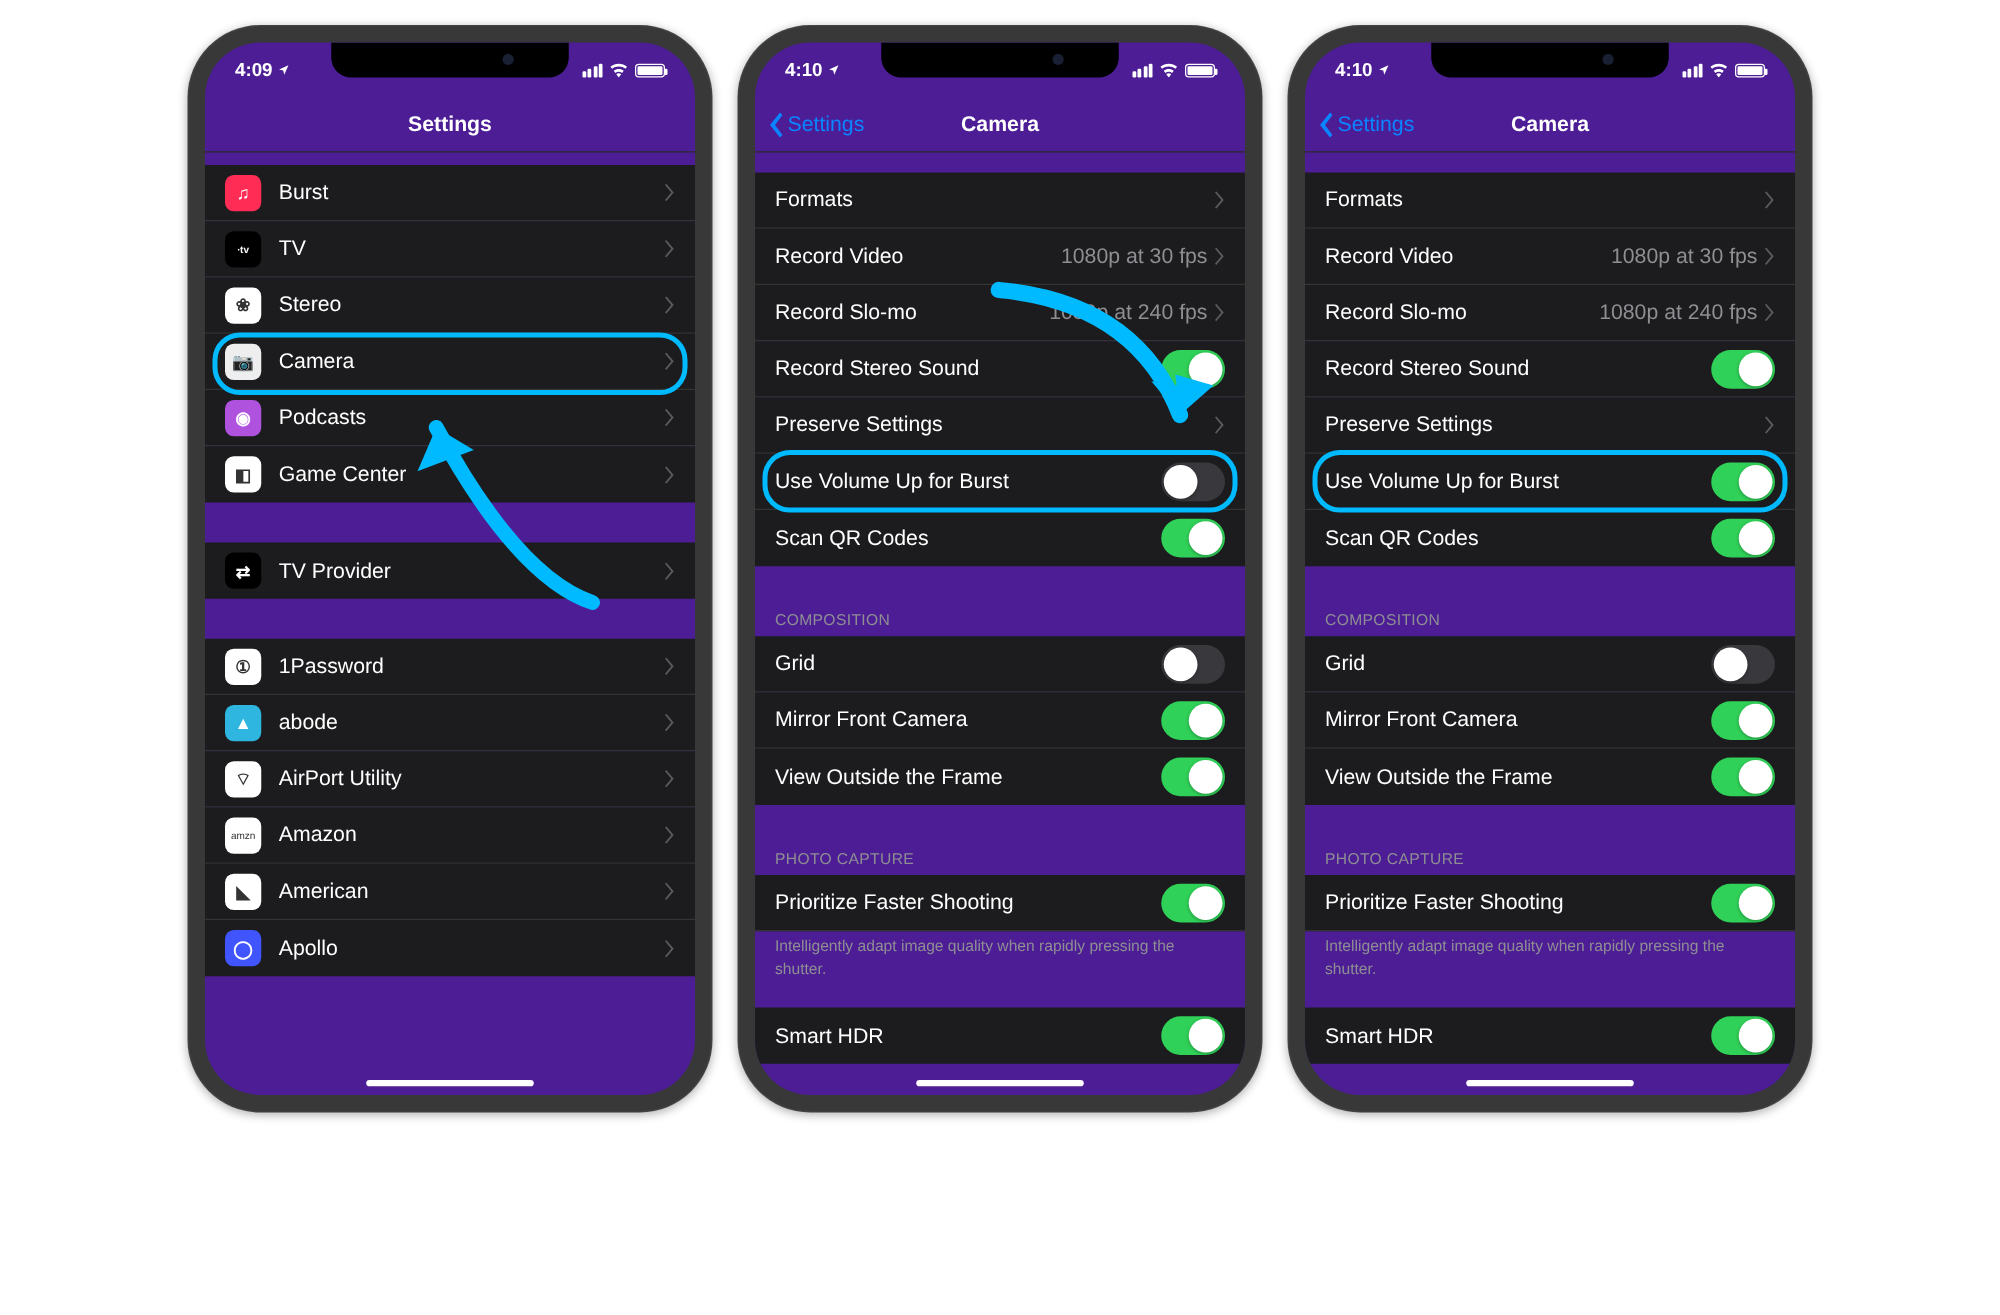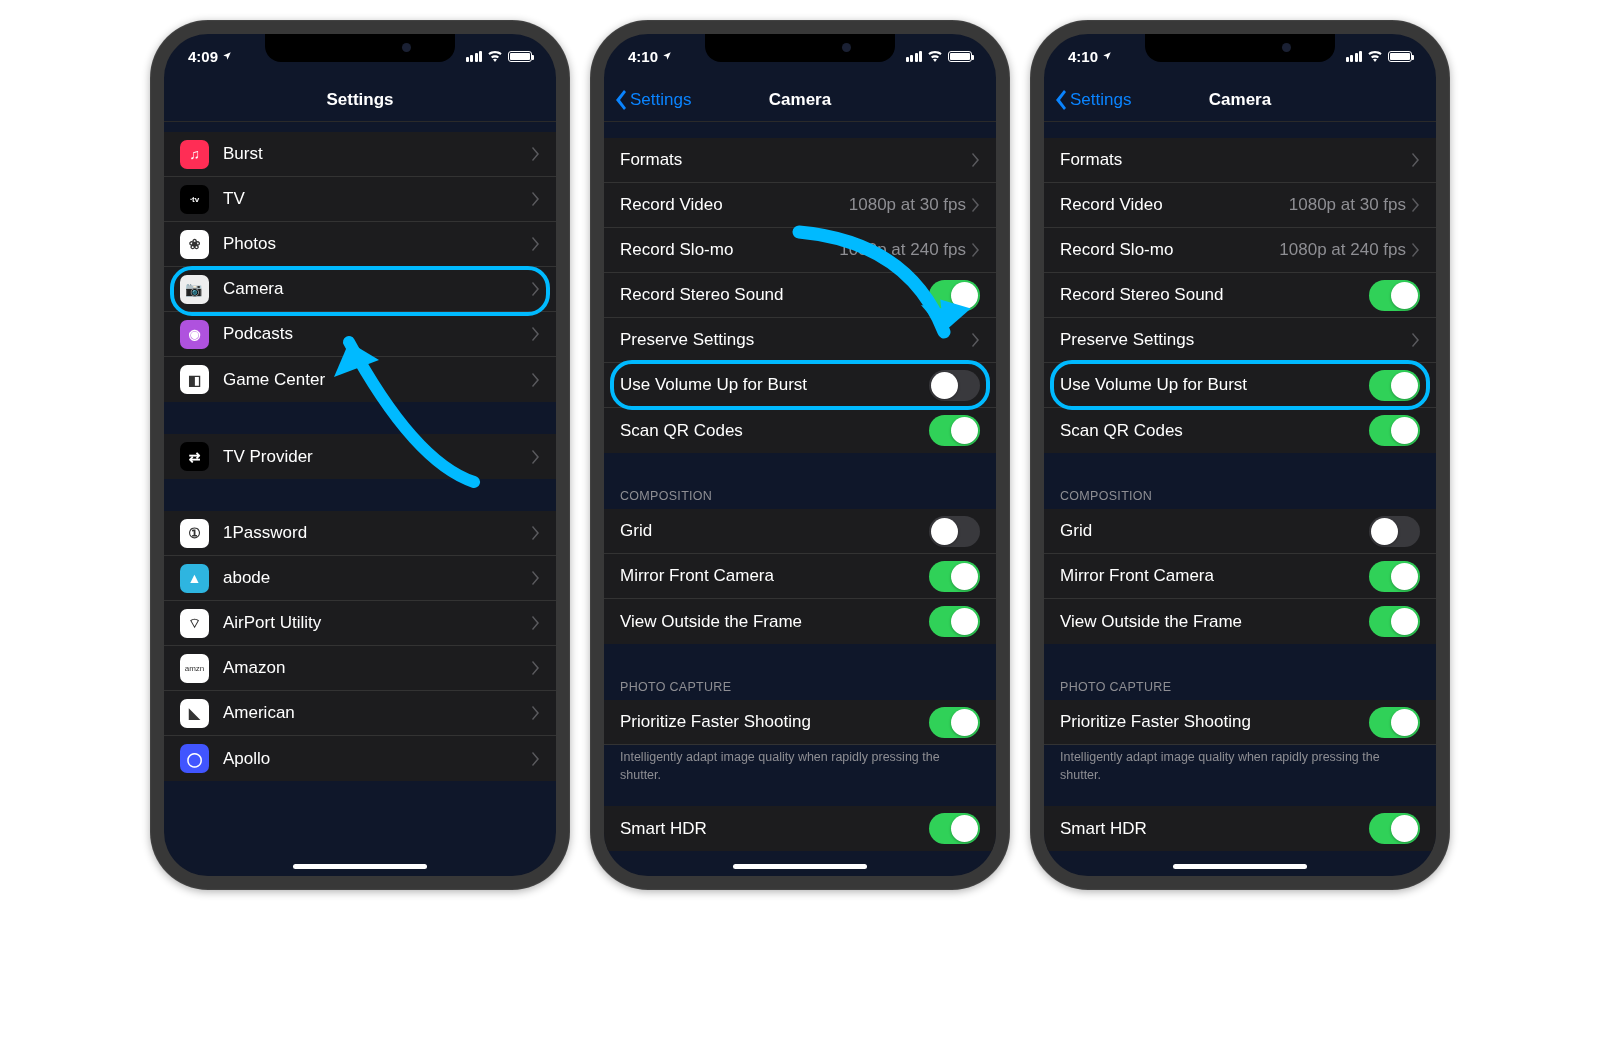--- a/index.html
+++ b/index.html
@@ -16,21 +16,21 @@
     height: 870px;
     background: #383838;
     border-radius: 58px;
     padding: 14px;
     position: relative;
     box-shadow: 0 2px 8px rgba(0,0,0,0.3), inset 0 0 2px rgba(255,255,255,0.2);
   }
   .screen {
     width: 100%;
     height: 100%;
-    background: #0f172a;
+    background: #4c1d95;
     border-radius: 44px;
     overflow: hidden;
     position: relative;
   }
   .notch {
     position: absolute;
     top: 0;
     left: 50%;
     transform: translateX(-50%);
     width: 190px;
@@ -221,21 +221,21 @@
             <div class="icon-box" style="background:#000;color:#fff;font-size:8px;font-weight:600;">∙tv</div>
             <div class="label">TV</div>
             <span class="chevron">
               <svg viewBox="0 0 8 14">
                 <path fill="#5a5a5e" d="M1 0l6 7-6 7-1-1 5-6-5-6z"></path>
               </svg>
             </span>
           </div>
           <div class="row">
             <div class="icon-box" style="background:#fff;color:#333;font-size:14px;font-weight:600;">❀</div>
-            <div class="label">Photos</div>
+            <div class="label">Stereo</div>
             <span class="chevron">
               <svg viewBox="0 0 8 14">
                 <path fill="#5a5a5e" d="M1 0l6 7-6 7-1-1 5-6-5-6z"></path>
               </svg>
             </span>
           </div>
           <div class="row">
             <div class="icon-box" style="background:#eee;color:#333;font-size:14px;font-weight:600;">📷</div>
             <div class="label">Camera</div>
             <span class="chevron">

